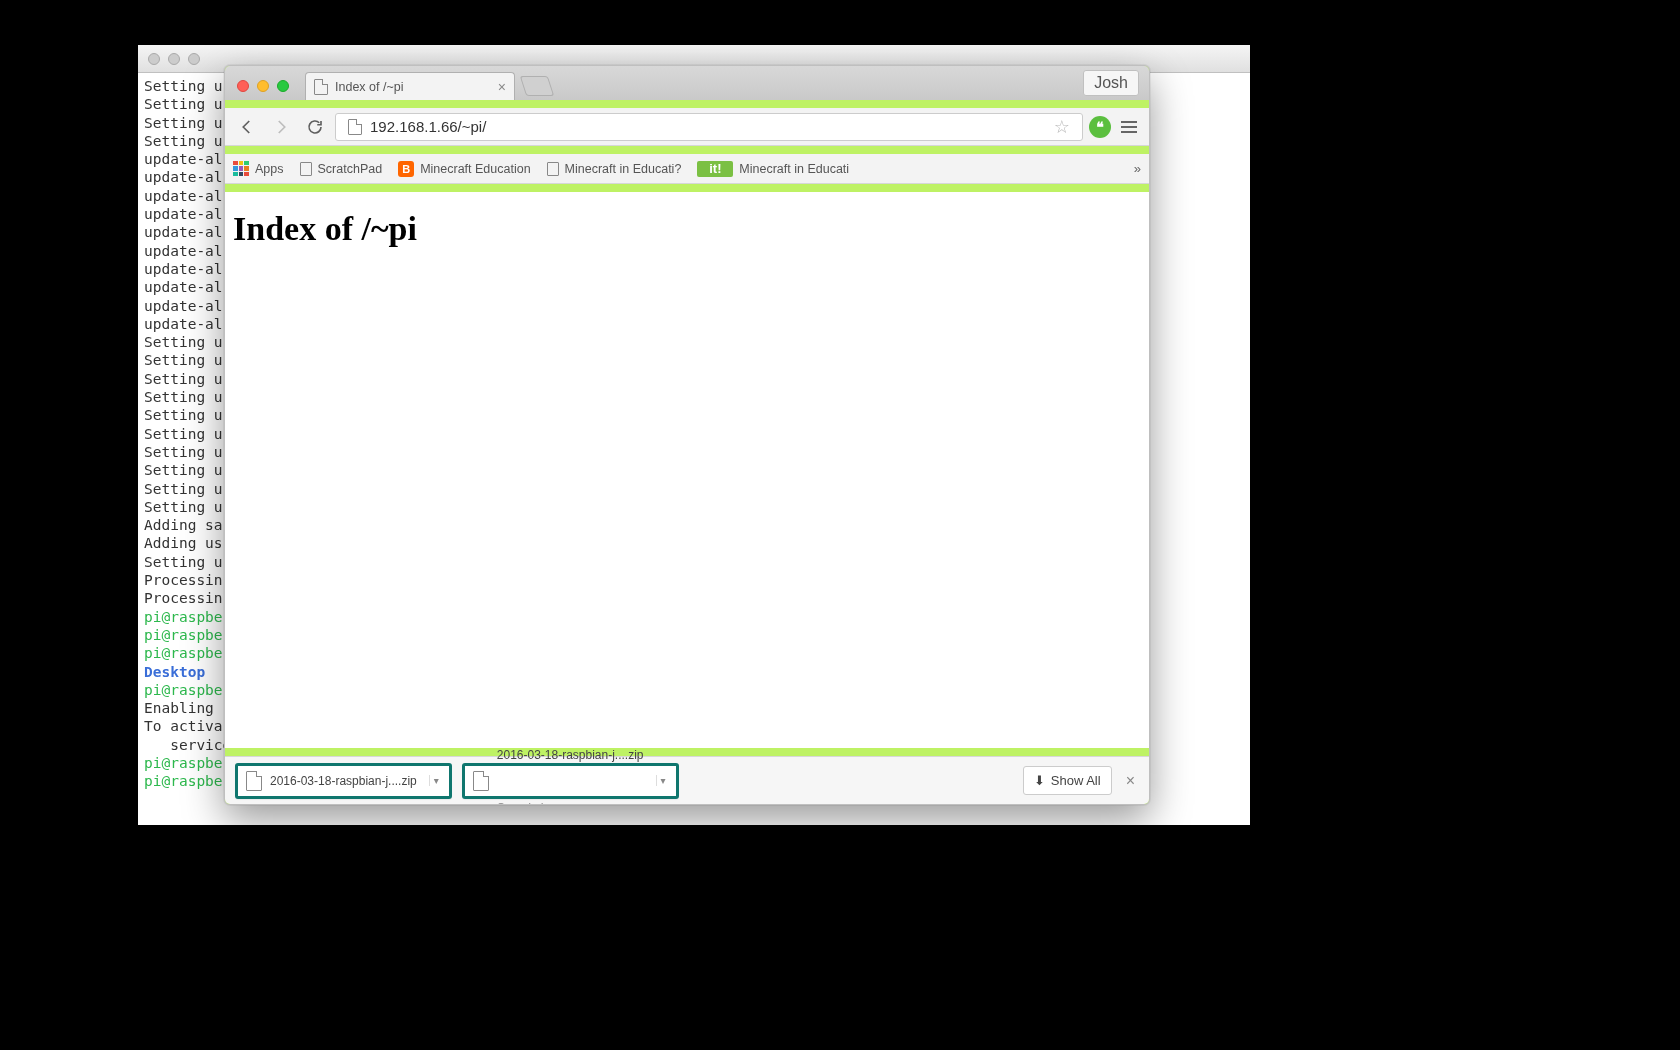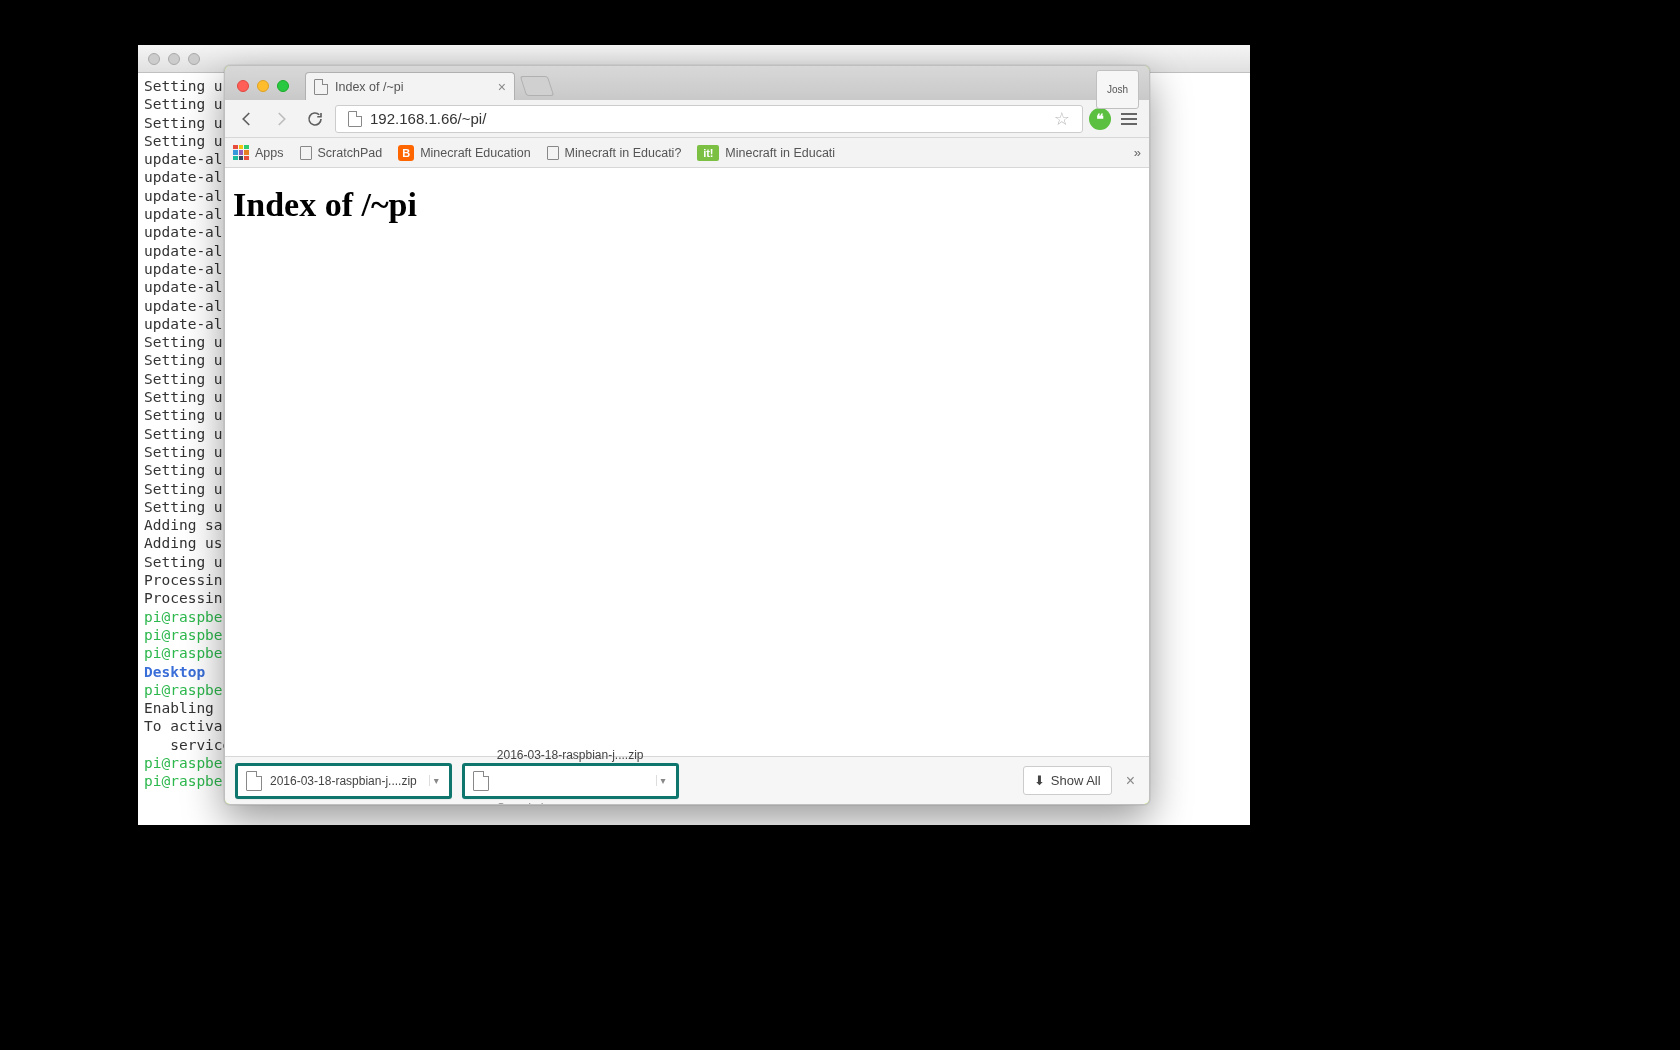--- a/index.html
+++ b/index.html
@@ -63,20 +63,21 @@
   top: 20px;
   width: 926px;
   height: 740px;
   background: #bef264;
   border: 1px solid #bfbfbf;
   border-radius: 6px;
   box-shadow: 0 15px 40px rgba(0,0,0,0.4), 0 0 0 1px rgba(0,0,0,0.05);
   display: flex;
   flex-direction: column;
   overflow: hidden;
+  gap: 8px;
 }
 .chrome-tabstrip {
   height: 34px;
   background: linear-gradient(#d8d8d8, #c9c9c9);
   display: flex;
   align-items: flex-end;
   padding-left: 8px;
   position: relative;
 }
 .traffic-lights {
@@ -123,22 +124,22 @@
   margin-bottom: 4px;
   transform: skewX(18deg);
 }
 .profile-chip {
   position: absolute;
   right: 10px;
   top: 4px;
   background: #f6f6f6;
   border: 1px solid #c0c0c0;
   border-radius: 3px;
-  padding: 13px 10px;
-  font-size: 10px;
+  padding: 3px 10px;
+  font-size: 16px;
   color: #555;
 }
 .chrome-toolbar {
   height: 38px;
   background: #f3f3f3;
   border-bottom: 1px solid #d7d7d7;
   display: flex;
   align-items: center;
   padding: 0 8px;
   gap: 6px;
@@ -195,21 +196,21 @@
 }
 .bm { display: flex; align-items: center; gap: 6px; cursor: pointer; white-space: nowrap; }
 .bm-apps { width: 16px; height: 16px; display: grid; grid-template-columns: 1fr 1fr 1fr; grid-template-rows: 1fr 1fr 1fr; gap: 1px; }
 .bm-apps span:nth-child(1){background:#e74c3c}.bm-apps span:nth-child(2){background:#f1c40f}
 .bm-apps span:nth-child(3){background:#2ecc71}.bm-apps span:nth-child(4){background:#3498db}
 .bm-apps span:nth-child(5){background:#9b59b6}.bm-apps span:nth-child(6){background:#e67e22}
 .bm-apps span:nth-child(7){background:#1abc9c}.bm-apps span:nth-child(8){background:#34495e}
 .bm-apps span:nth-child(9){background:#e74c3c}
 .bm-page-ico { width: 12px; height: 14px; border: 1px solid #888; border-radius: 1px; }
 .bm-blogger { width: 16px; height: 16px; background: #ff6600; border-radius: 3px; color: #fff; font-size: 11px; font-weight: bold; display: flex; align-items: center; justify-content: center; }
-.bm-it { width: 22px; height: 16px; background: #7bc043; border-radius: 2px; color: #fff; font-size: 11px; font-weight: bold; display: flex; align-items: center; justify-content: center; text-align: center; }
+.bm-it { width: 36px; height: 16px; background: #7bc043; border-radius: 2px; color: #fff; font-size: 13px; font-weight: bold; display: flex; align-items: center; justify-content: center; text-align: center; }
 .bm-overflow { margin-left: auto; font-size: 13px; color: #666; cursor: pointer; }
 
 .page-content {
   flex: 1;
   background: #fff;
   padding: 10px 8px;
   overflow: auto;
 }
 .page-content h1 {
   font-family: "Times New Roman", serif;

